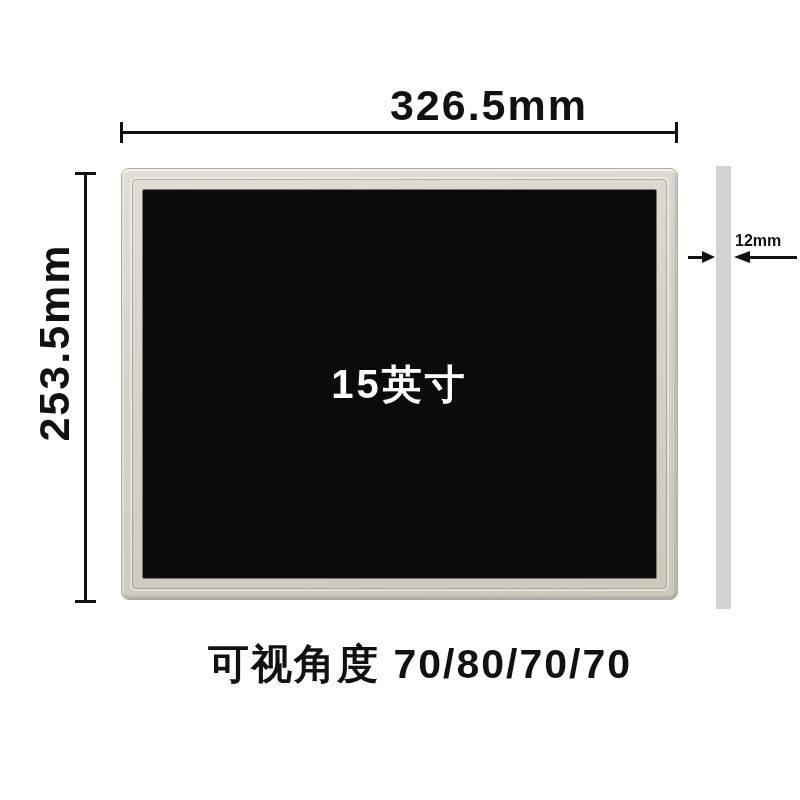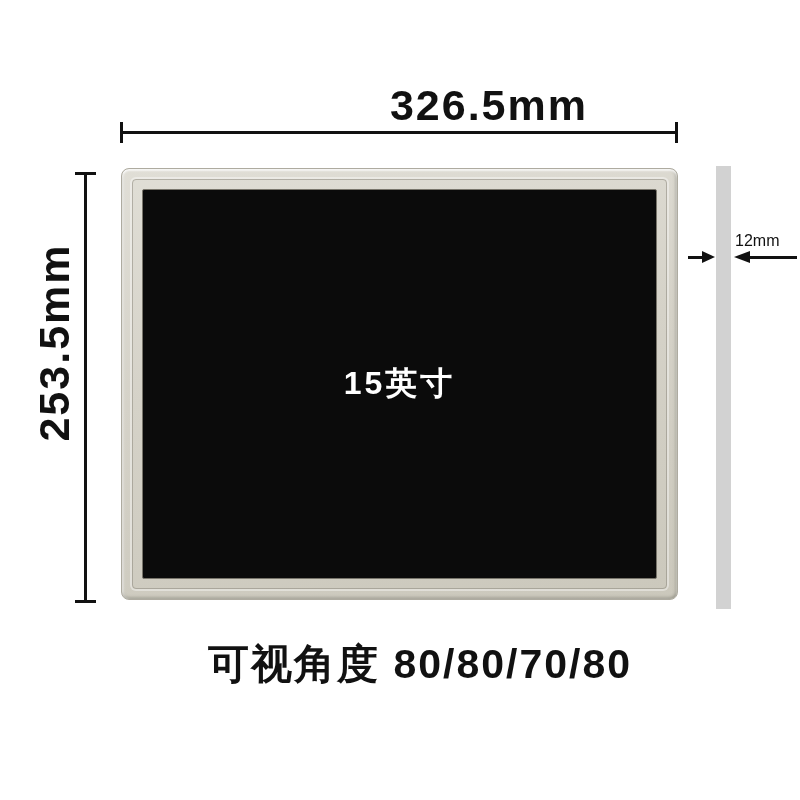--- a/index.html
+++ b/index.html
@@ -93,40 +93,40 @@
     background: #0b0b0b;
     border: 1px solid #79766c;
     border-radius: 2px;
     display: flex;
     align-items: center;
     justify-content: center;
   }
   .screen-label {
     color: #ffffff;
     font-weight: 700;
-    font-size: 32px;
+    font-size: 40px;
     letter-spacing: 3px;
     white-space: nowrap;
   }
 
   
   .side-profile {
     position: absolute;
     left: 716px;
     top: 166px;
     width: 15px;
     height: 443px;
     background: #d2d2d2;
   }
   .thickness-label {
     position: absolute;
     left: 735px;
     top: 233px;
     font-size: 16px;
-    font-weight: 400;
+    font-weight: 700;
     color: #111111;
     white-space: nowrap;
     line-height: 1;
     text-align: center;
   }
   .arrow-shaft { position: absolute; height: 3px; background: #111111; top: 256px; }
   .arrow-shaft.left  { left: 688px; width: 16px; }
   .arrow-shaft.right { left: 748px; width: 49px; }
   .arrow-head { position: absolute; width: 0; height: 0; top: 251px; }
   .arrow-head.point-right {
@@ -179,15 +179,15 @@
     </div>
   </div>
 
   <div class="side-profile"></div>
   <div class="thickness-label">12mm</div>
   <div class="arrow-shaft left"></div>
   <div class="arrow-head point-right"></div>
   <div class="arrow-head point-left"></div>
   <div class="arrow-shaft right"></div>
 
-  <div class="caption">可视角度 80/80/70/80</div>
+  <div class="caption">可视角度 70/80/70/70</div>
 
 </div>
 
 </body></html>

